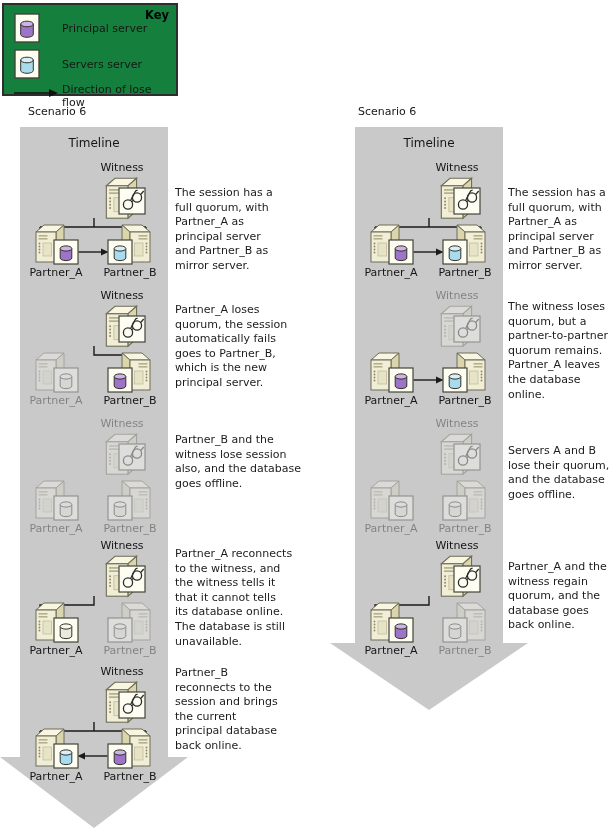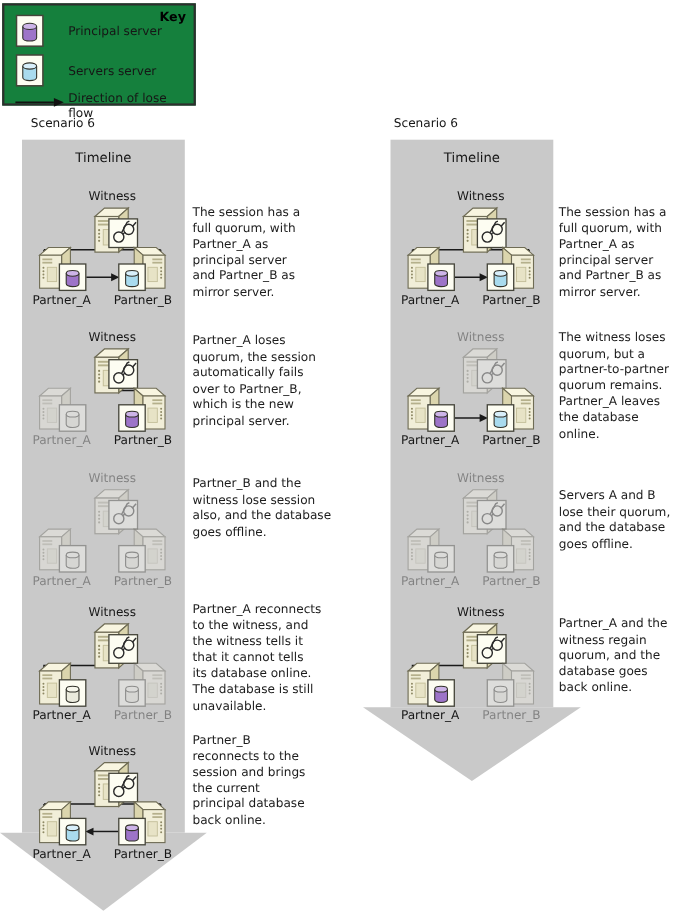--- a/index.html
+++ b/index.html
@@ -11,21 +11,21 @@
   .center{text-align:center;}
   .scenario-label{position:absolute;font-size:11px;color:#161616;}
   .timeline-rect{position:absolute;background:var(--timeline-gray,#c9c9c9);}
   .timeline-head{position:absolute;width:0;height:0;}
   .timeline-label{position:absolute;font-size:12px;color:#161616;text-align:center;}
   .stage{position:absolute;width:148px;height:120px;}
   .conn{position:absolute;left:0;top:0;}
   .conn path,.conn line{stroke:#1a1a1a;stroke-width:1.4;fill:none;}
   .conn polygon{fill:#1a1a1a;}
   .unit{position:absolute;}
-  .unit-witness{left:0;top:11px;width:164px;}
+  .unit-witness{left:0;top:0;width:164px;padding-left:20px;}
   .unit-pa{left:0;top:60px;width:72px;}
   .unit-pb{left:74px;top:60px;width:72px;}
   .icon-svg{display:block;margin:1px auto 0;}
   .faded{opacity:.4;filter:grayscale(.55);}
   .desc{
     position:absolute;width:140px;font-size:11px;line-height:14.6px;
     color:#1c1c1c;white-space:pre-line;
   }
   .keybox{
     position:absolute;left:2px;top:3px;width:176px;height:93px;
@@ -247,21 +247,21 @@
     <ellipse cx="14" cy="26.5" rx="5.8" ry="2.61" style="fill:#cdb4e8;stroke:#33332b;stroke-width:1"></ellipse>
   </g>
   </g>
         </svg>
         <div class="lbl center">Partner_B</div>
       </div>
     </div>
     <div class="desc" style="left: 175px; top: 303px;">Partner_A loses
 quorum, the session
 automatically fails
-over to Partner_B,
+goes to Partner_B,
 which is the new
 principal server.</div>
     <div class="stage" style="left: 20px; top: 417px;">
       <svg class="conn" width="148" height="120">
         
       </svg>
       <div class="unit unit-witness faded">
         <div class="lbl center">Witness</div>
         <svg class="icon-svg" width="52" height="46" viewBox="0 0 52 46">
     <g transform="translate(6,0) scale(1.08)">

